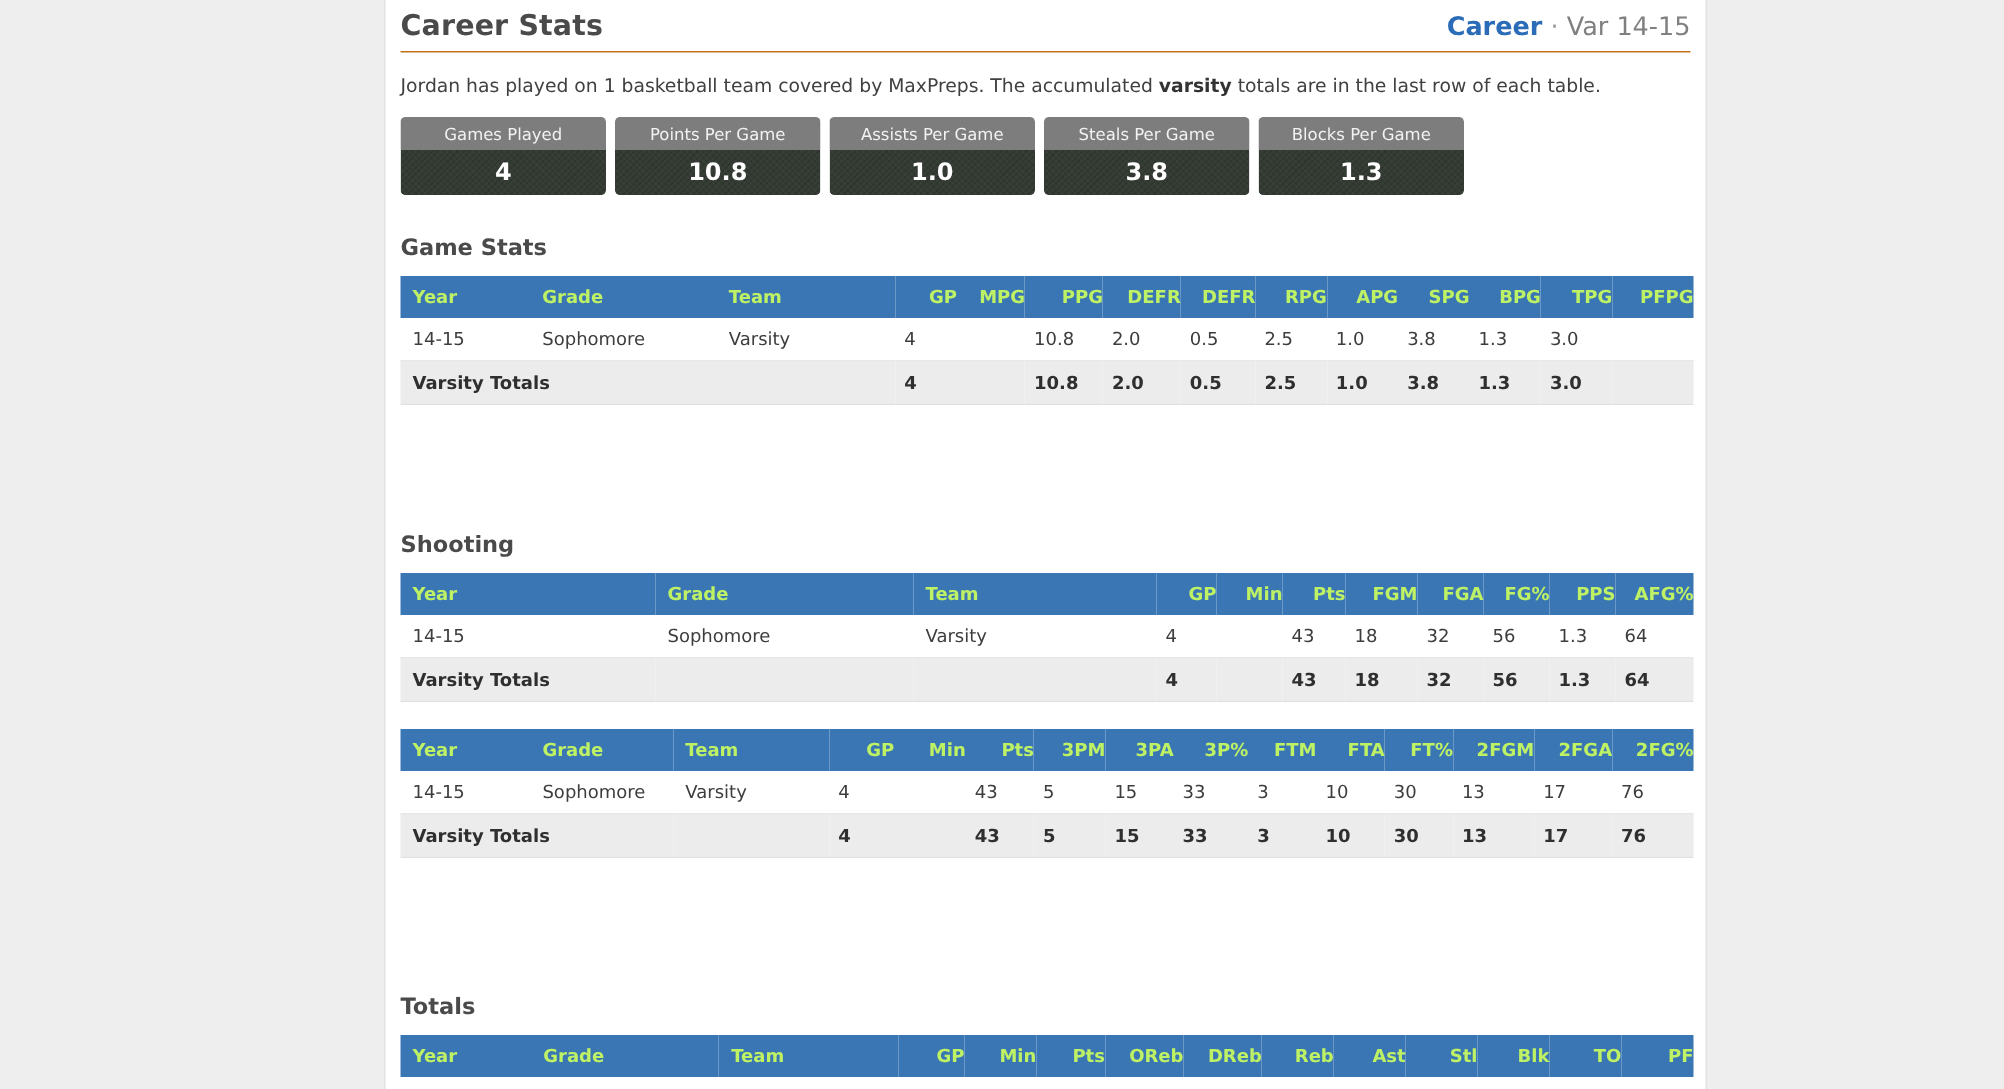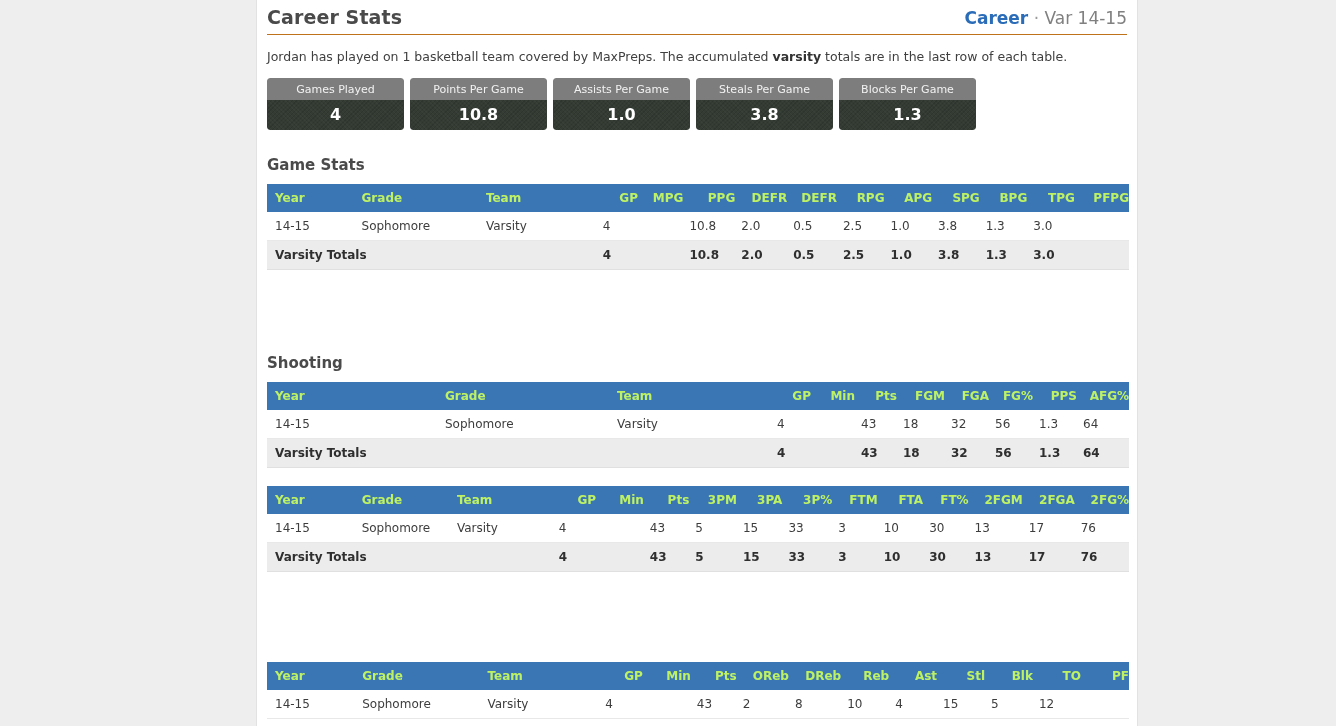--- a/index.html
+++ b/index.html
@@ -383,20 +383,21 @@
                 <td class="num">76</td>
               </tr>
             </tbody>
           </table>
       </div>
     </div>
 
     <div class="spacer-md"></div>
 
     <div class="section">
+      <h2 class="section-title">Totals</h2>
       <div class="tblwrap">
         <table class="stats">
             <colgroup>
               <col style="width: 80px;">
               <col style="width: 115px;">
               <col style="width: 110px;">
               <col style="width: 40px;">
               <col style="width: 44px;">
               <col style="width: 42px;">
               <col style="width: 48px;">

